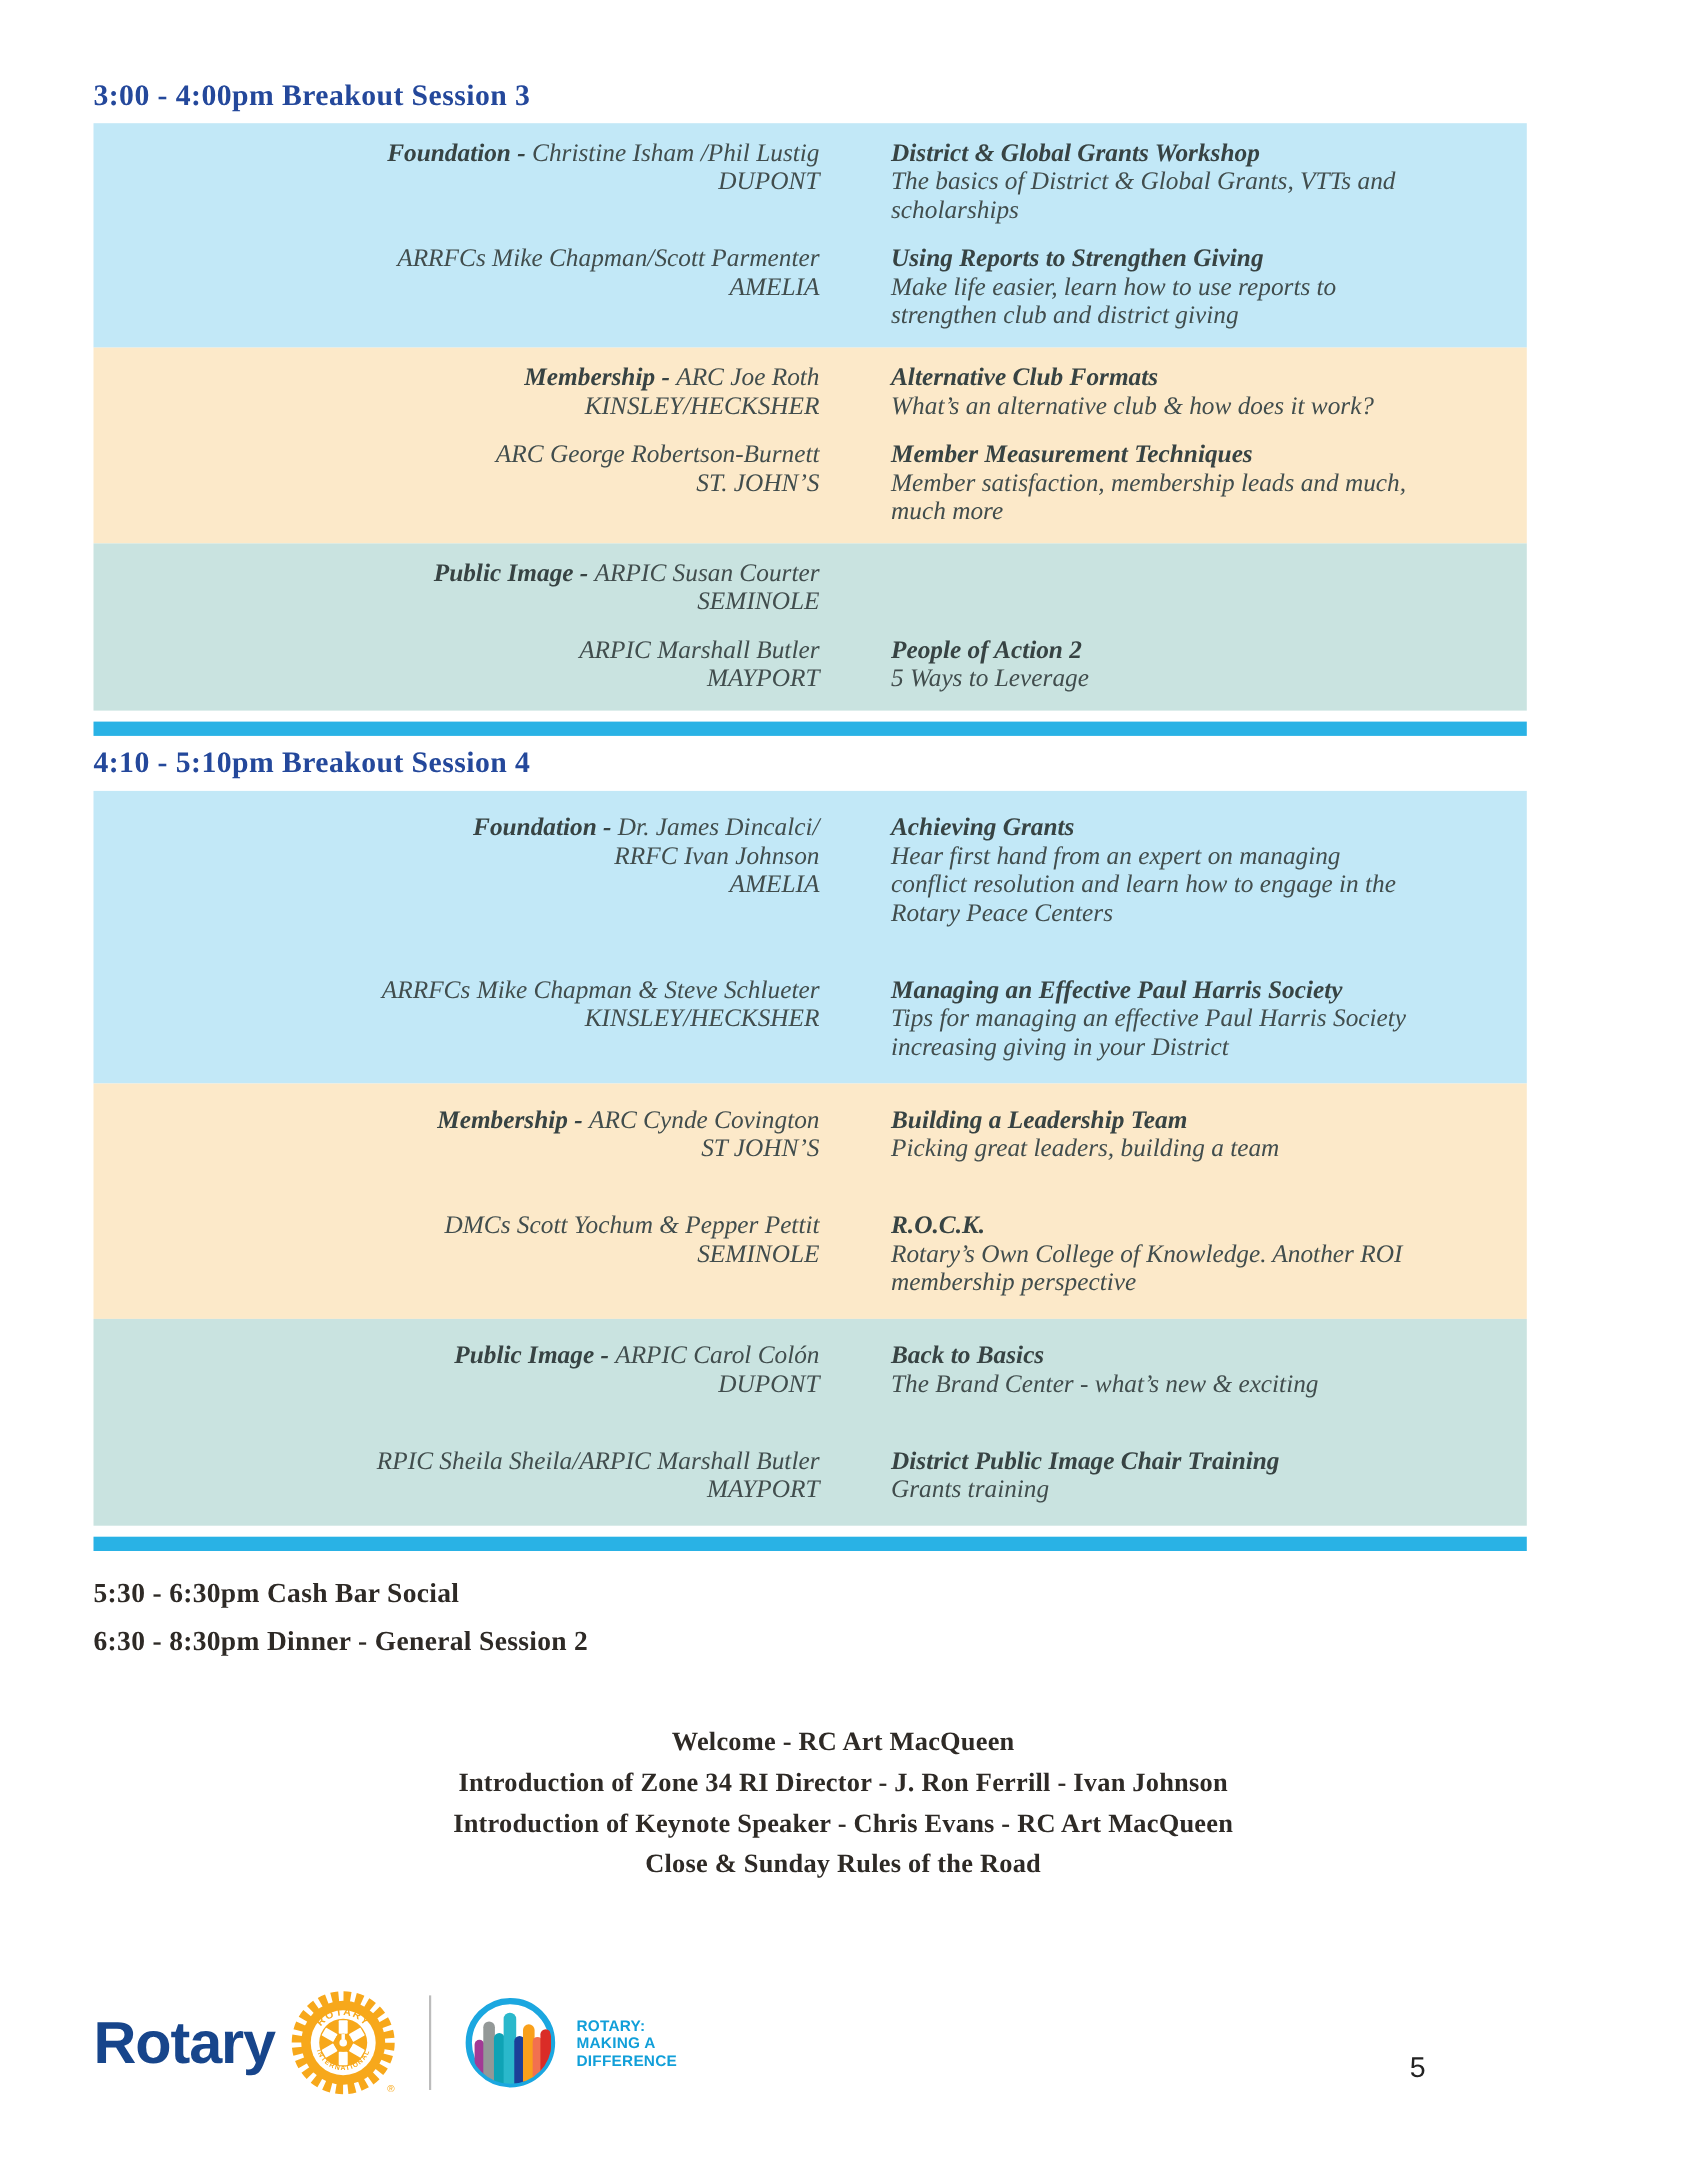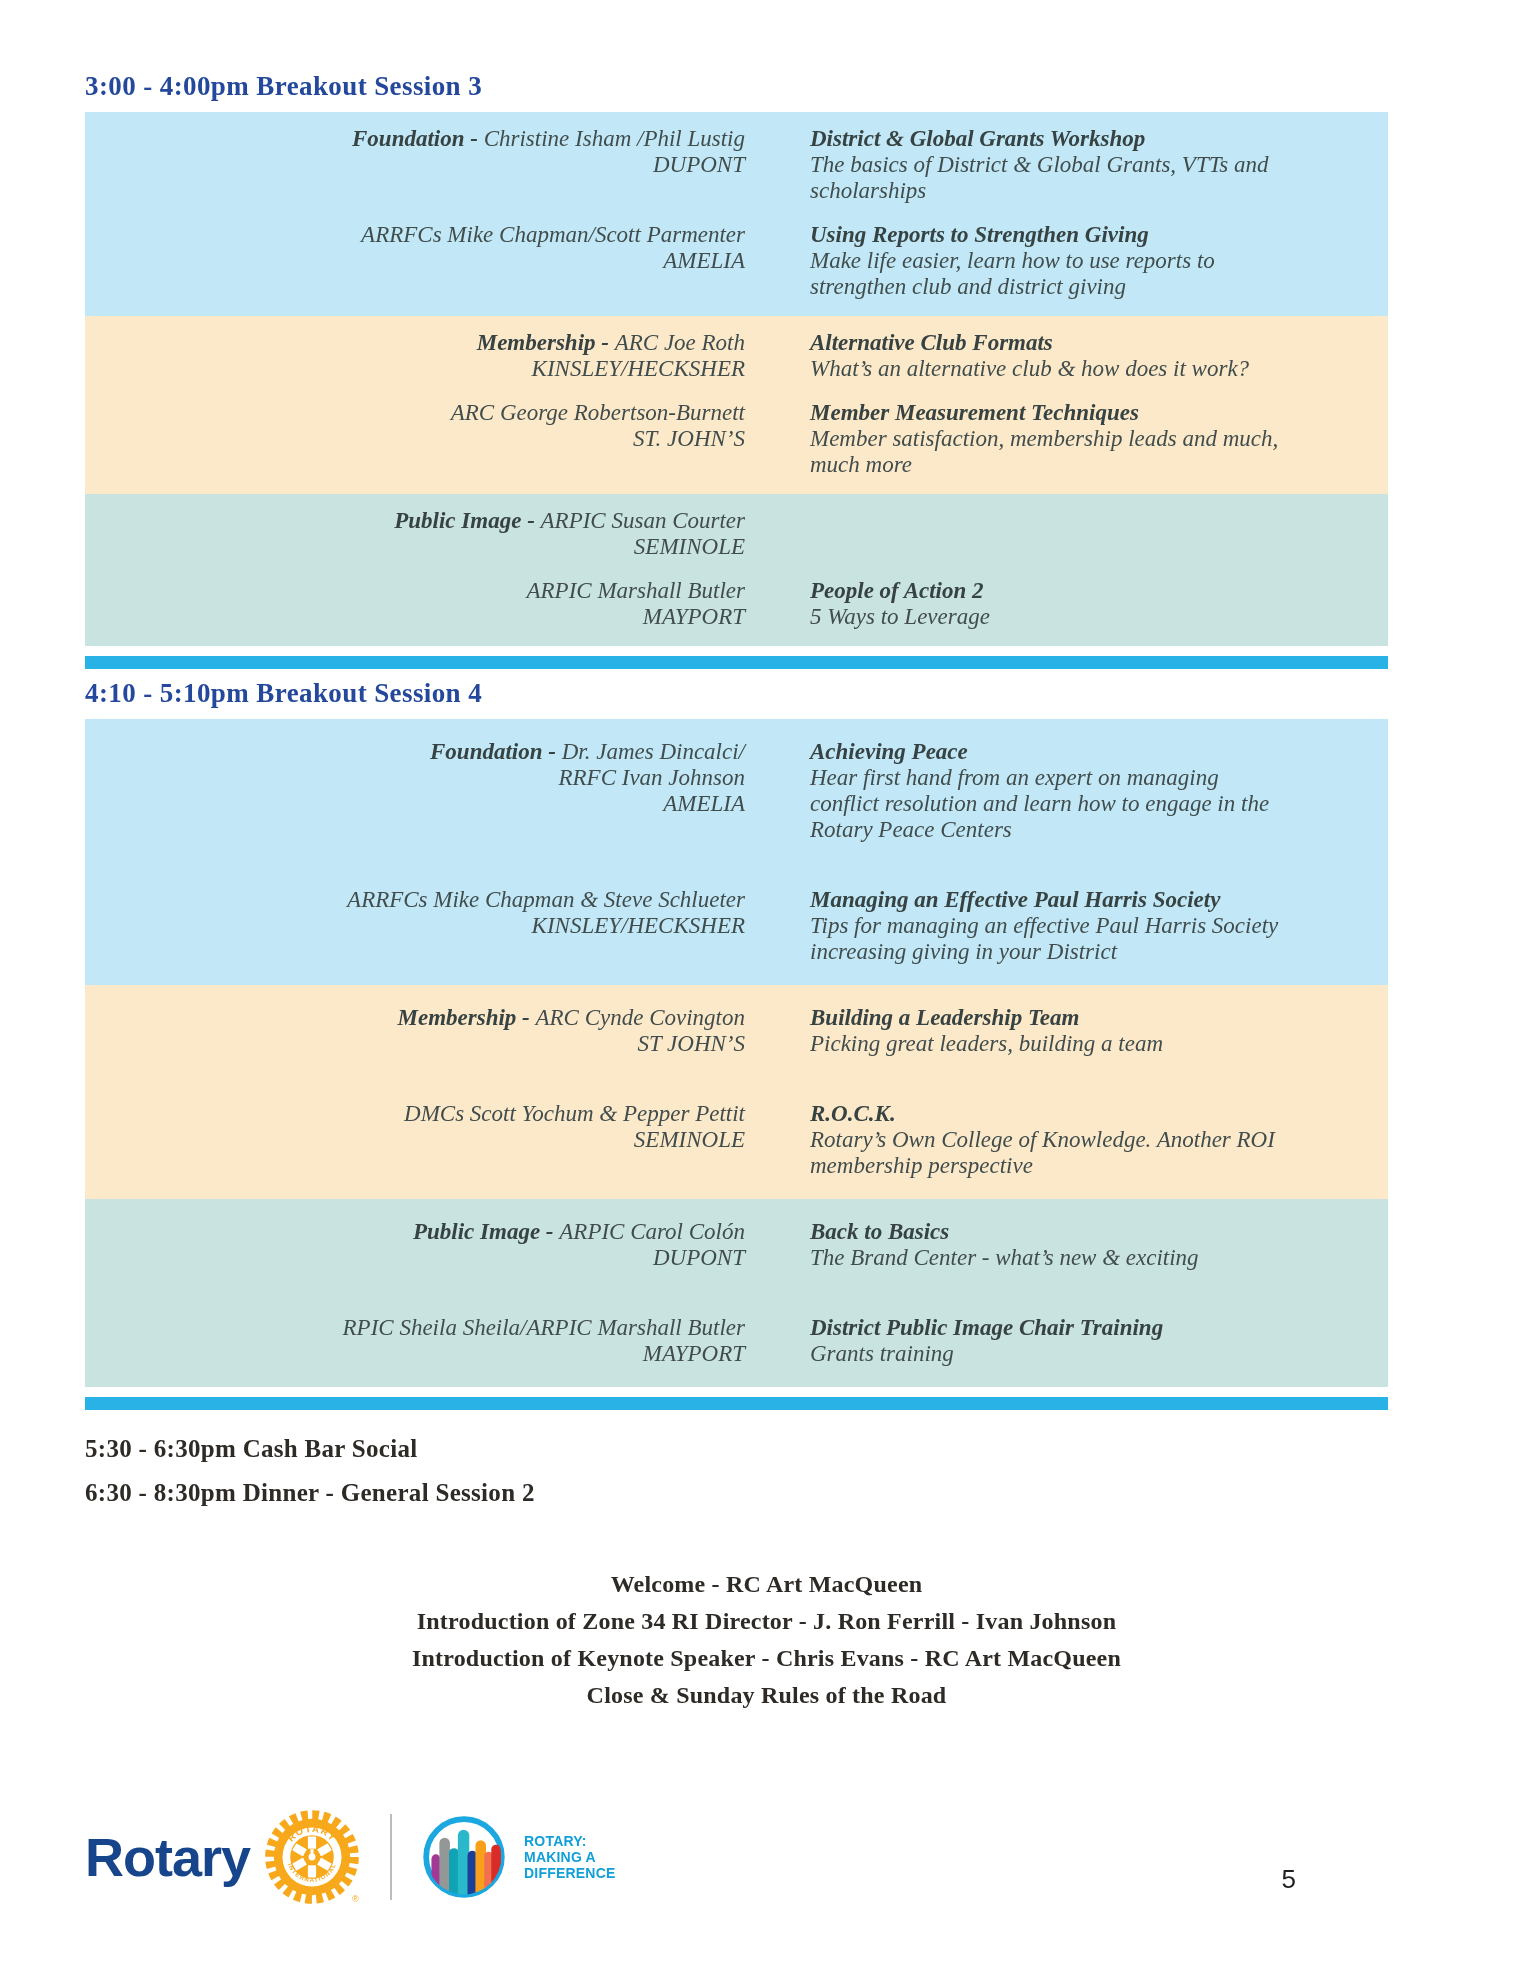--- a/index.html
+++ b/index.html
@@ -168,21 +168,21 @@
   <section class="session spacious">
     <h2 class="session-heading">4:10 - 5:10pm Breakout Session 4</h2>
     <div class="session-table">
             <div class="group theme-blue">
   <div class="entry">
     <div class="cell-left"><span class="category">Foundation - </span><span class="presenters">Dr. James Dincalci/
 RRFC Ivan Johnson</span>
       <div class="venue">AMELIA</div>
     </div>
     <div class="cell-right">
-      <div class="topic-title">Achieving Peace</div>
+      <div class="topic-title">Achieving Grants</div>
       <div class="topic-desc">Hear first hand from an expert on managing
 conflict resolution and learn how to engage in the
 Rotary Peace Centers</div>
     </div>
   </div>
 
   <div class="entry">
     <div class="cell-left"><span class="category"></span><span class="presenters">ARRFCs Mike Chapman &amp; Steve Schlueter</span>
       <div class="venue">KINSLEY/HECKSHER</div>
     </div>

